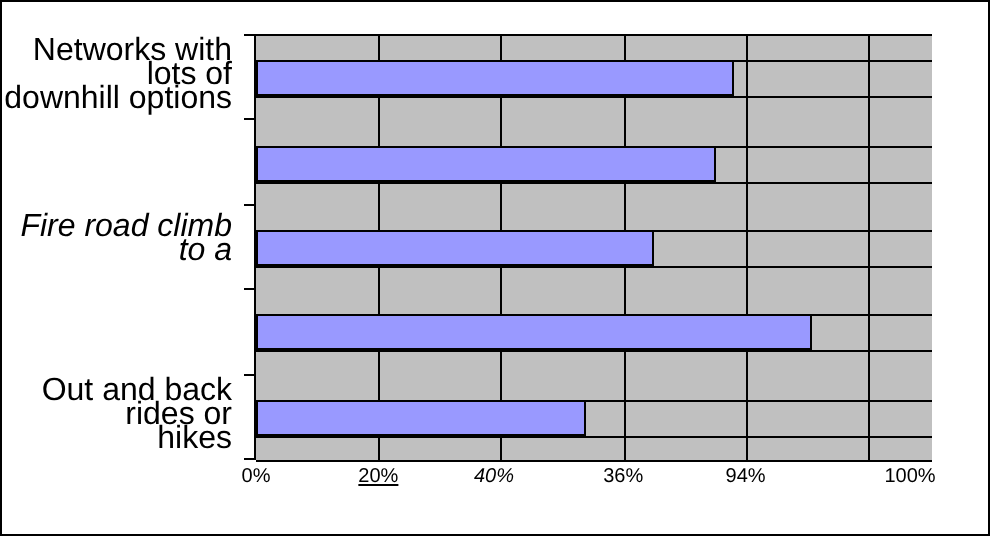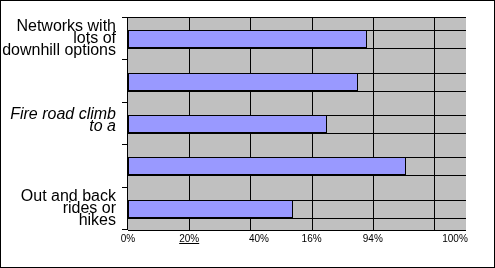--- a/index.html
+++ b/index.html
@@ -159,22 +159,22 @@
       <div class="bar" title="Networks with lots of loopable options: 78%" style="left: 0px; width: 238.68px; top: 12px; background: rgb(153, 153, 255); border-color: rgb(0, 0, 0);"></div>
       <div class="bar" title="All singletrack: 75%" style="left: 0px; width: 229.5px; top: 55px; background: rgb(153, 153, 255); border-color: rgb(0, 0, 0);"></div>
       <div class="bar" title="Fire road climb to a singletrack downhill: 65%" style="left: 0px; width: 198.9px; top: 97px; background: rgb(153, 153, 255); border-color: rgb(0, 0, 0);"></div>
       <div class="bar" title="Loops: 91%" style="left: 0px; width: 278.46px; top: 139px; background: rgb(153, 153, 255); border-color: rgb(0, 0, 0);"></div>
       <div class="bar" title="Out and back rides or hikes: 54%" style="left: 0px; width: 165.24px; top: 182px; background: rgb(153, 153, 255); border-color: rgb(0, 0, 0);"></div>
     </div>
 
   <div id="x-labels">
       <div class="x-label" style="left: 127px;">0%</div>
       <div class="x-label" style="left: 188.2px; text-decoration: underline;">20%</div>
-      <div class="x-label" style="left: 258px;">40%</div>
-      <div class="x-label" style="left: 310.6px;">16%</div>
+      <div class="x-label" style="left: 246px; font-style: italic;">40%</div>
+      <div class="x-label" style="left: 310.6px;">36%</div>
       <div class="x-label" style="left: 371.8px;">94%</div>
       <div class="x-label" style="left: 454px;">100%</div>
     </div>
 
 <div class="y-tick" style="top: 16px;"></div>
     <div class="y-tick" style="top: 58px;"></div>
     <div class="y-tick" style="top: 101px;"></div>
     <div class="y-tick" style="top: 143px;"></div>
     <div class="y-tick" style="top: 186px;"></div>
     <div class="y-tick" style="top: 228px;"></div>

